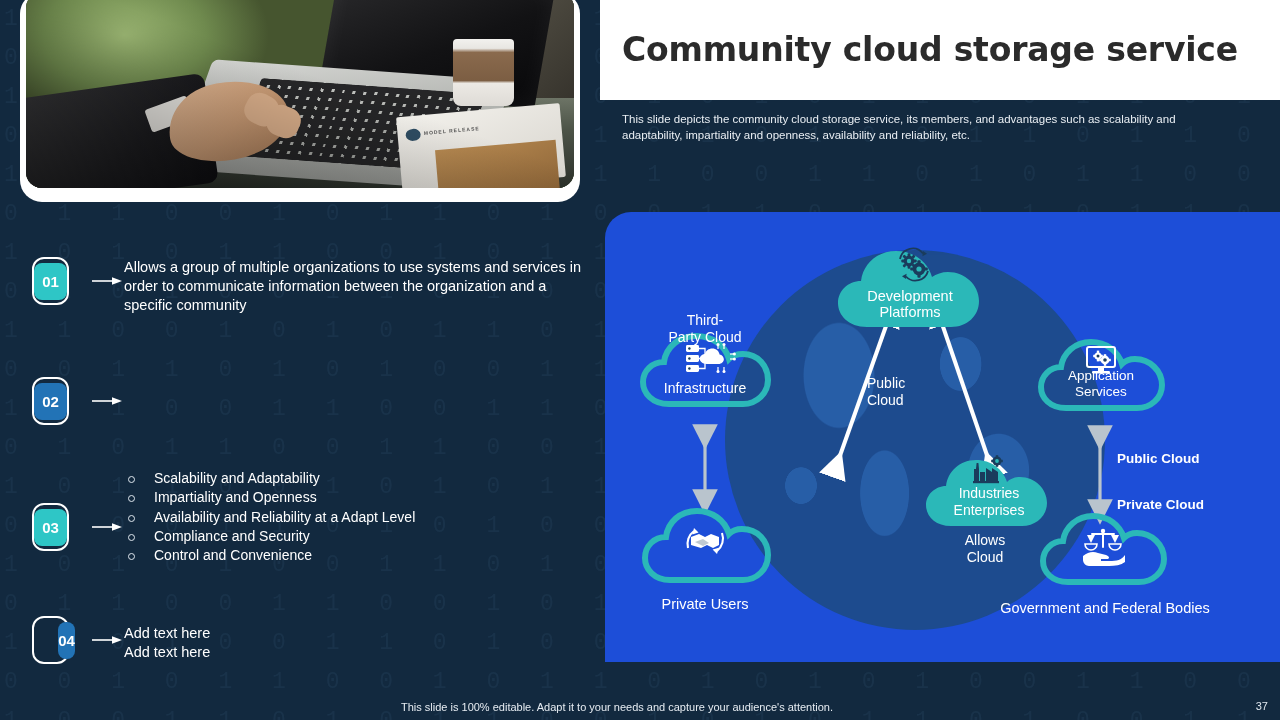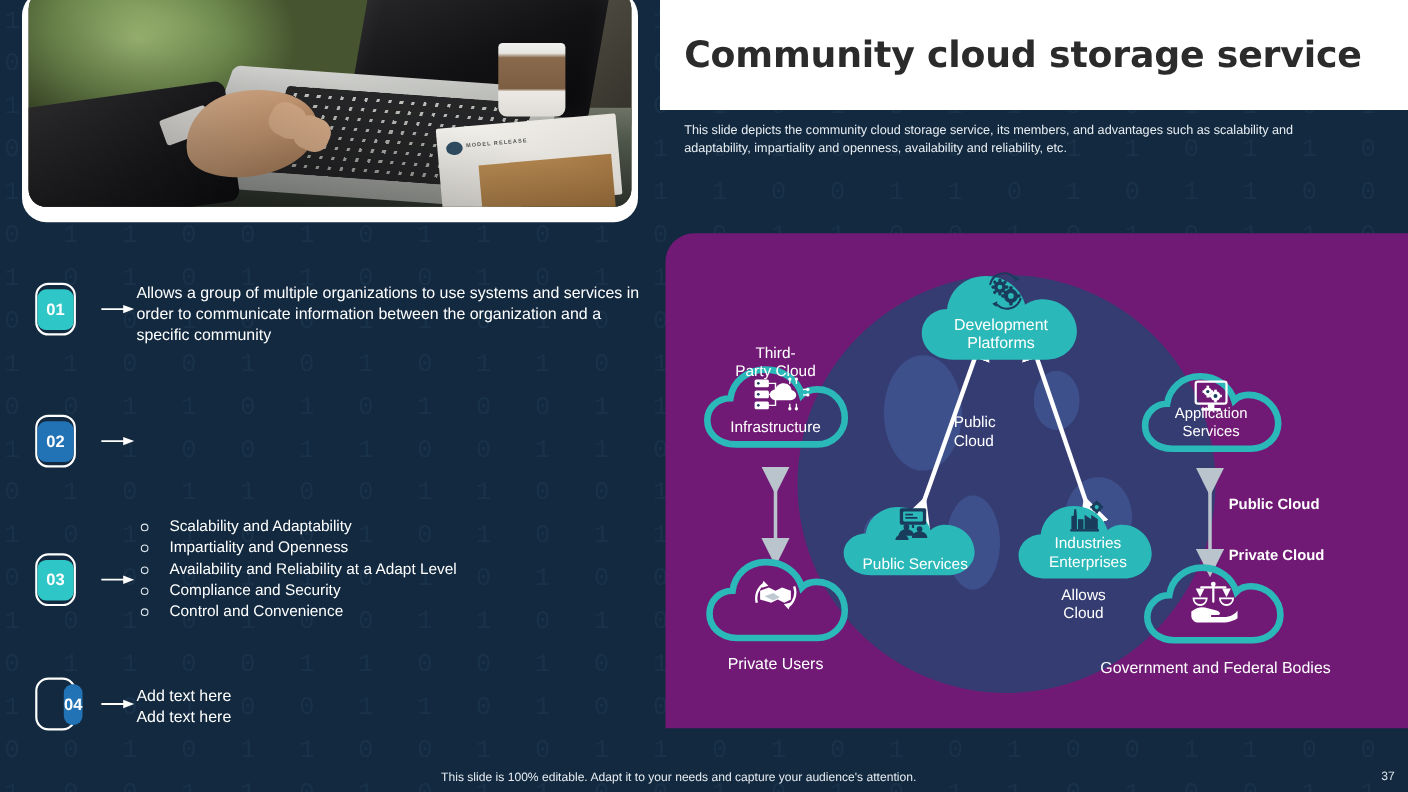--- a/index.html
+++ b/index.html
@@ -100,21 +100,21 @@
     font-family:"DejaVu Sans", sans-serif;
   }
   .subtitle{
     position:absolute;left:622px;top:111px;width:600px;
     font-size:11.5px;line-height:16px;color:#e9eef3;
   }
 
   
   .diagram-panel{
     position:absolute;left:605px;top:212px;width:675px;height:450px;
-    background:#701a75;
+    background:#1d4ed8;
     border-radius:26px 0 0 0;
     overflow:hidden;
   }
   .globe{
     position:absolute;left:120px;top:38px;width:380px;height:380px;
     border-radius:50%;
     background:#1d4a72;
     opacity:.72;
   }
   .globe:after{
@@ -393,42 +393,20 @@
             <rect x="16.2" y="13.8" width="2.8" height="2.4"></rect>
               <rect x="25" y="13.8" width="2.8" height="2.4"></rect>
           </g>
         </svg>
       </div>
       <div class="cloud-label outline-label" style="top:32px;font-size:13.5px;line-height:16px;">
         <span>Application</span><br><span>Services</span>
       </div>
     </div>
 
-    <div class="cloud" style="left:160px;top:245px;">
-      <svg width="134" height="70" viewBox="0 0 134 70">
-        <path d="M27,66 C11,66 2,56 2,46 C2,36 11,28 22,28 C24,14 36,4 51,4 C65,4 77,12 81,25 C84,22 89,20 94,20 C109,20 121,31 121,45 C121,57 110,66 96,66 Z" fill="#2bb8b8"></path>
-      </svg>
-      <div style="position:absolute;left:48px;top:3px;width:34px;height:32px;">
-        <svg width="34" height="32" viewBox="0 0 34 32">
-          <g fill="#1a3c5c">
-            <rect x="5" y="2" width="24" height="15" rx="1.5"></rect>
-            <rect x="8" y="5" width="18" height="9" rx="1" fill="#2bb8b8"></rect>
-            <rect x="10" y="7" width="7" height="1.6" fill="#1a3c5c"></rect>
-              <rect x="10" y="10" width="11" height="1.6" fill="#1a3c5c"></rect>
-            <rect x="16" y="17" width="2" height="3"></rect>
-            <path d="M4,27 C4,23 8,21 11,21 C14,21 18,23 18,27 Z"></path>
-            <circle cx="11" cy="19" r="2.6"></circle>
-            <path d="M16,29 C16,25 20,23 23,23 C26,23 30,25 30,29 Z"></path>
-            <circle cx="23" cy="21" r="2.6"></circle>
-            <path d="M1,31 C1,28 4,26 7,26 C10,26 13,28 13,31 Z"></path>
-          </g>
-        </svg>
-      </div>
-      <div class="cloud-label" style="top:48px;font-size:14px;">Public Services</div>
-    </div>
 
     <div class="cloud" style="left:318px;top:242px;">
       <svg width="132" height="76" viewBox="0 0 132 76">
         <path d="M28,72 C12,72 3,62 3,51 C3,41 12,32 23,32 C25,17 37,6 53,6 C68,6 80,15 84,28 C87,25 92,23 97,23 C112,23 124,35 124,49 C124,62 113,72 99,72 Z" fill="#2bb8b8"></path>
       </svg>
       <div style="position:absolute;left:48px;top:1px;width:34px;height:30px;">
         <svg width="34" height="30" viewBox="0 0 34 30">
           <g fill="#1a3c5c">
             <rect x="3" y="14" width="5" height="12"></rect>
               <rect x="9" y="17" width="5" height="9"></rect>

